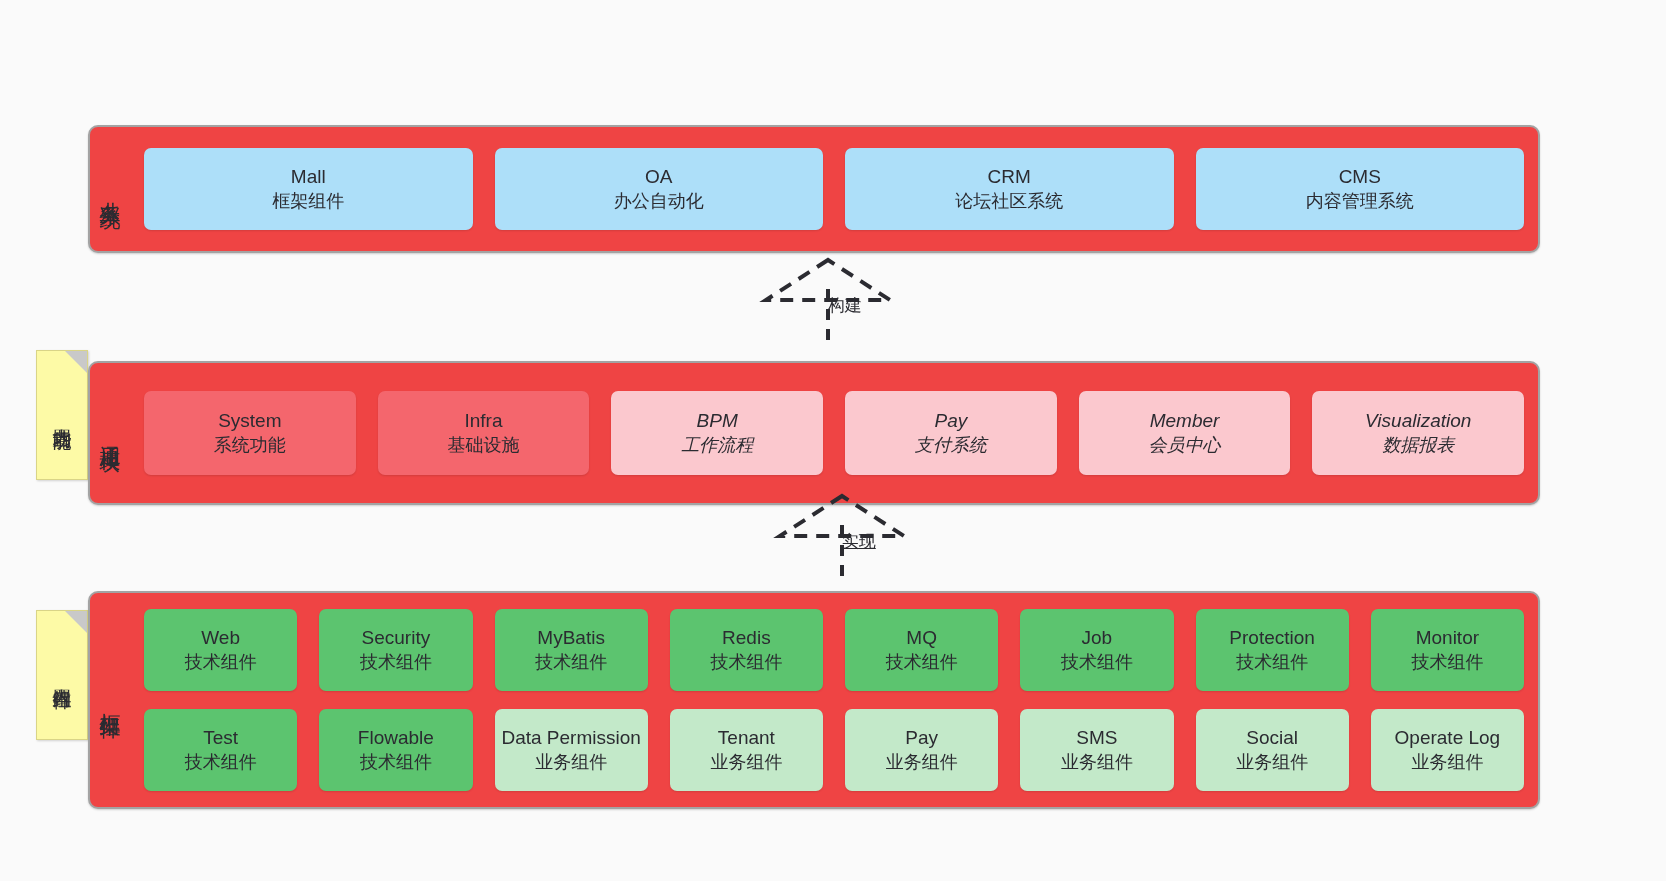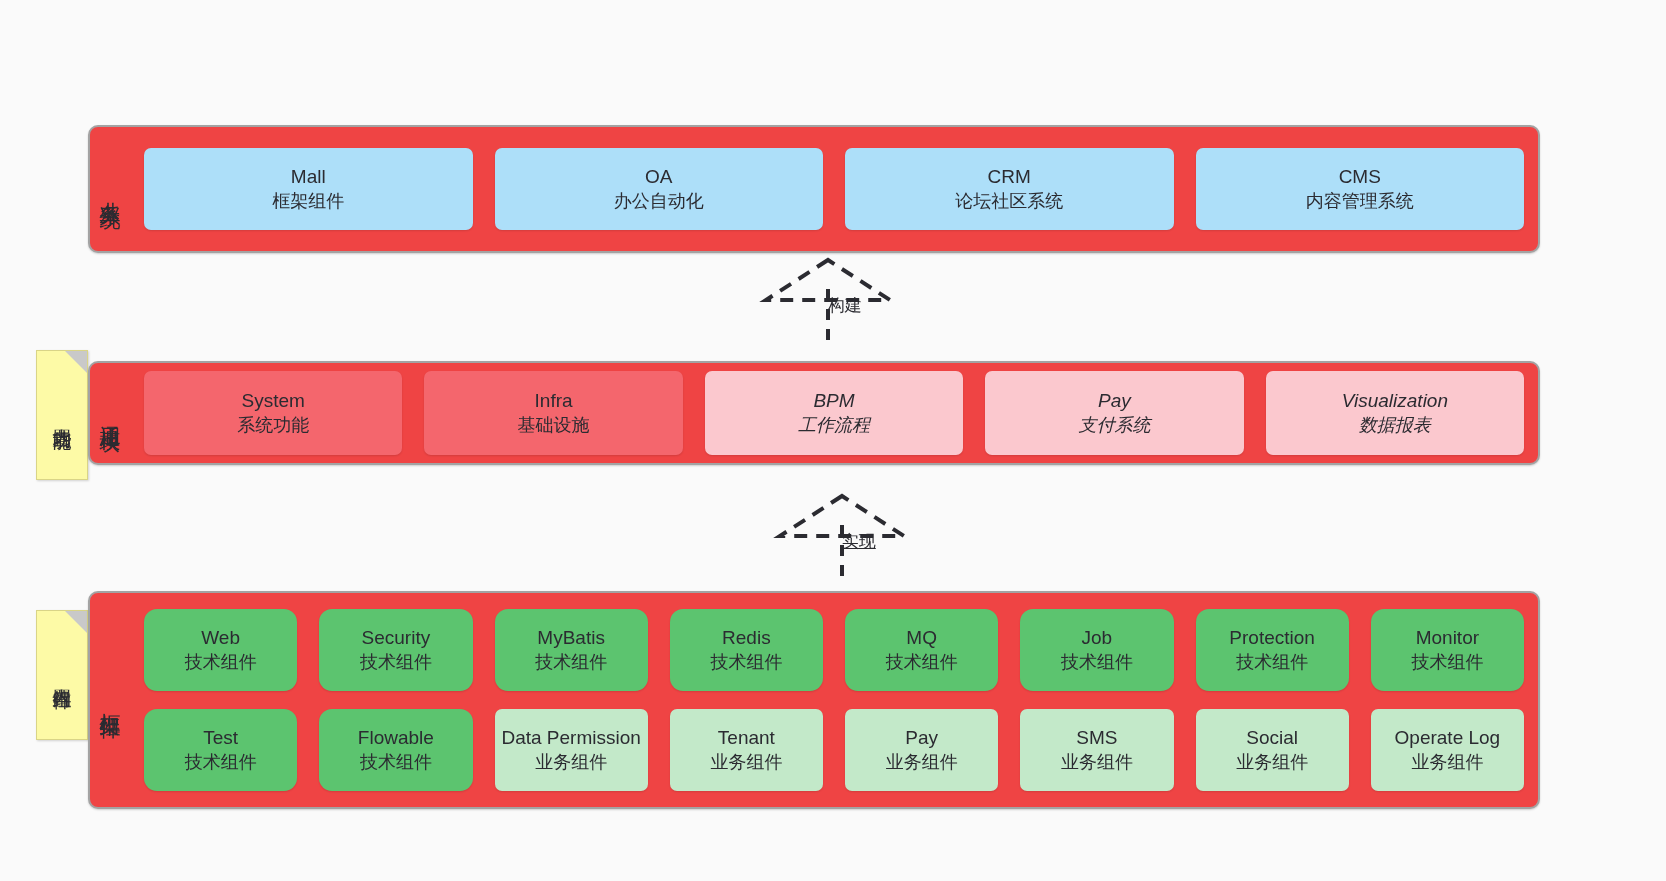--- a/index.html
+++ b/index.html
@@ -62,21 +62,21 @@
     line-height: 1.28;
     color: #2b2b31;
     padding: 6px 4px;
     box-shadow: 0 1px 2px rgba(0,0,0,.12);
   }
   .card .t1 { font-size: 19px; }
   .card .t2 { font-size: 18px; }
   .c-blue      { background: #addff9; }
   .c-red       { background: #f4666d; }
   .c-pink      { background: #fbc8ce; font-style: italic; }
-  .c-green     { background: #5cc46f; border-radius: 13px; }
+  .c-green     { background: #5cc46f; }
   .c-greenpale { background: #c3e9c9; }
 
   .h-top { height: 82px; }
   .h-mid { height: 84px; }
   .h-fw  { height: 82px; }
 
   
   .sticky {
     position: absolute;
     width: 52px;
@@ -152,39 +152,43 @@
       <path d="M70 4 L8 44 L132 44 Z" fill="none" stroke="#2b2b31" stroke-width="4" stroke-dasharray="13 9"></path>
     </svg>
     <span class="alabel" style="top:38px; left:62%;">构建</span>
   </div>
 
   <div class="sticky" style="left:36px; top:350px; height:130px;">
     <span class="fold"></span>
     <span>内置功能</span>
   </div>
 
-  <div class="layer" id="layer-common-module" style="left:88px; top:348px; width:1452px; height:104px;">
+  <div class="layer" id="layer-common-module" style="left:88px; top:348px; width:1452px; height:144px;">
     <div class="layer-label">通用模块</div>
     <div class="layer-body">
       <div class="row">
         <div class="card c-red h-mid">
           <span class="t1">System</span>
           <span class="t2">系统功能</span>
         </div>
         <div class="card c-red h-mid">
           <span class="t1">Infra</span>
           <span class="t2">基础设施</span>
         </div>
         <div class="card c-pink h-mid">
           <span class="t1">BPM</span>
           <span class="t2">工作流程</span>
         </div>
         <div class="card c-pink h-mid">
           <span class="t1">Pay</span>
           <span class="t2">支付系统</span>
+        </div>
+        <div class="card c-pink h-mid">
+          <span class="t1">Member</span>
+          <span class="t2">会员中心</span>
         </div>
         <div class="card c-pink h-mid">
           <span class="t1">Visualization</span>
           <span class="t2">数据报表</span>
         </div>
       </div>
     </div>
   </div>
 
   <div class="arrow" id="arrow-implement" style="left:772px; top:490px; width:140px; height:88px;">

